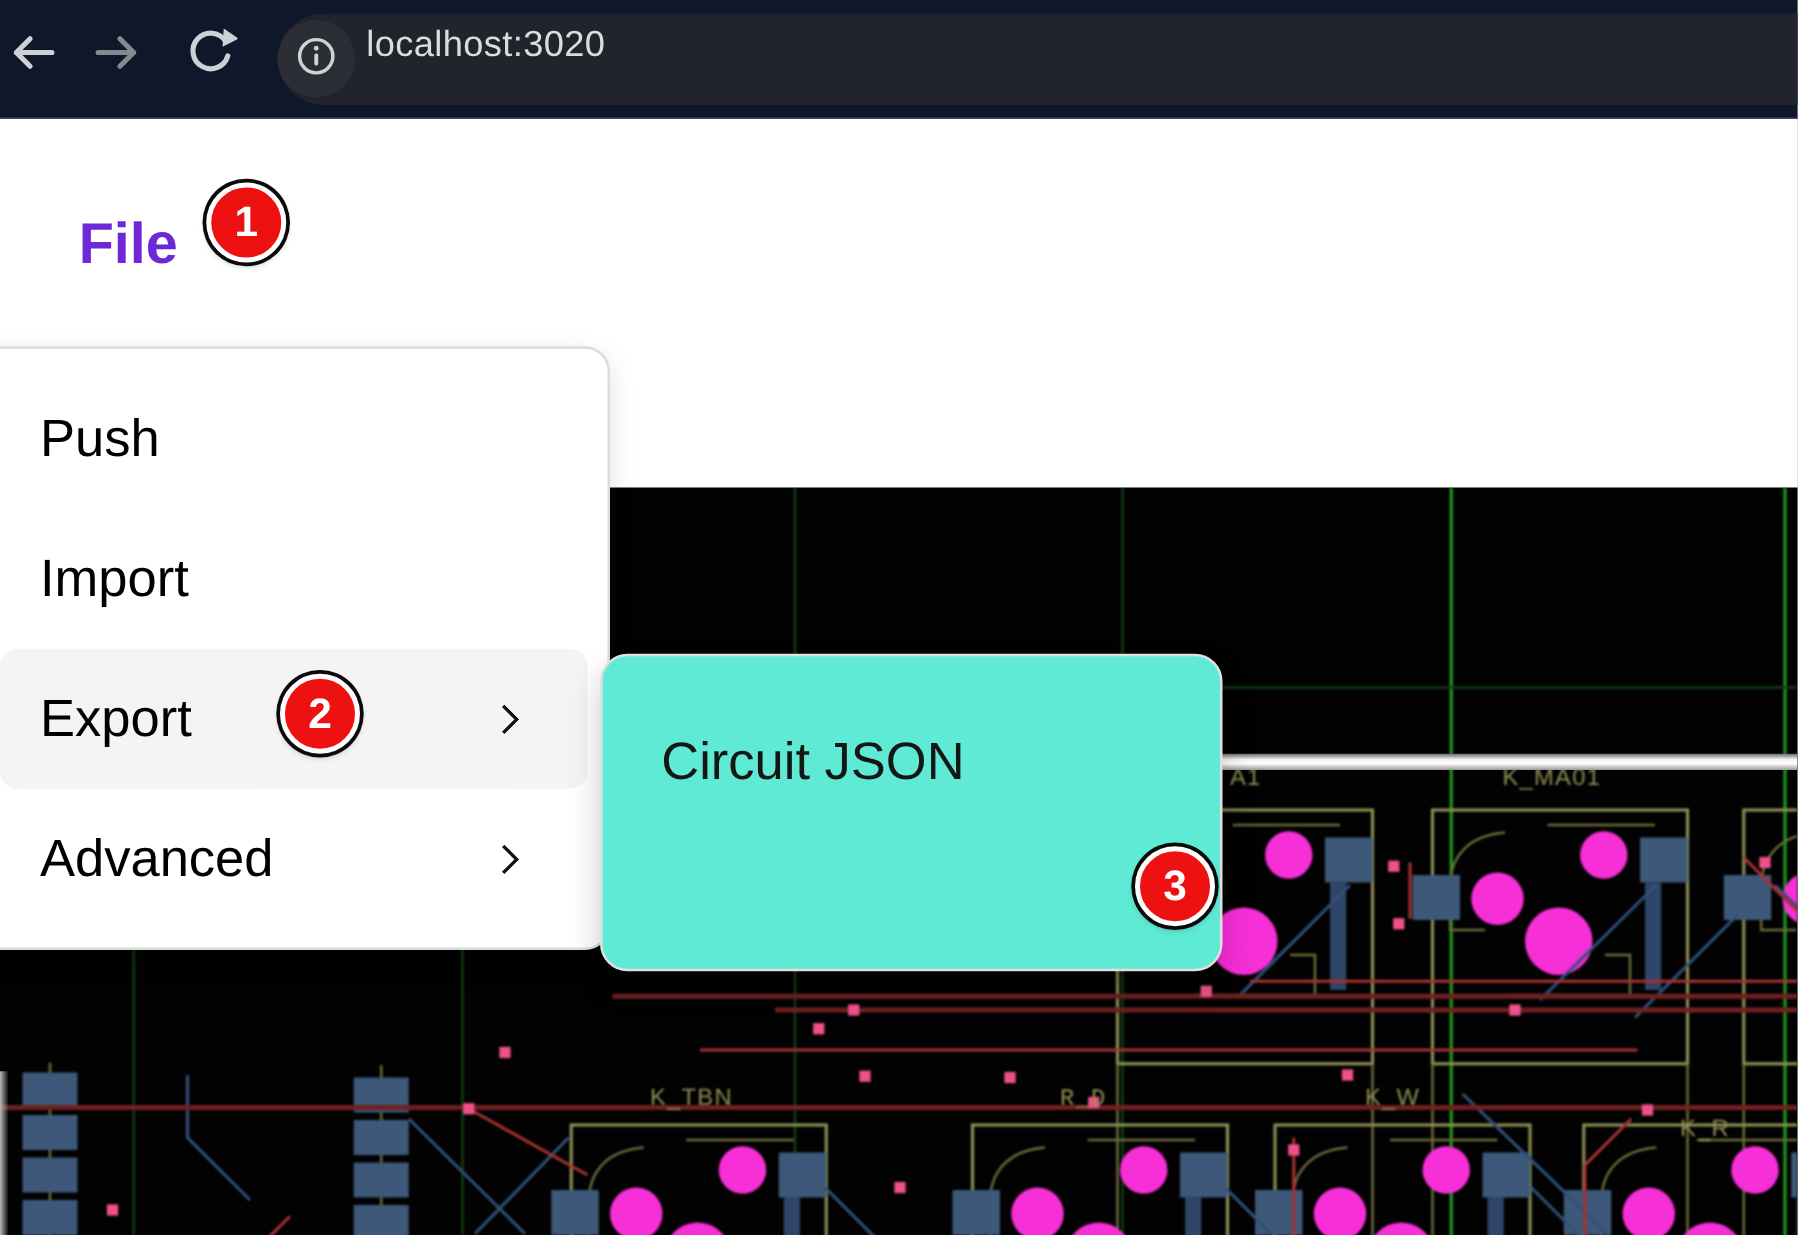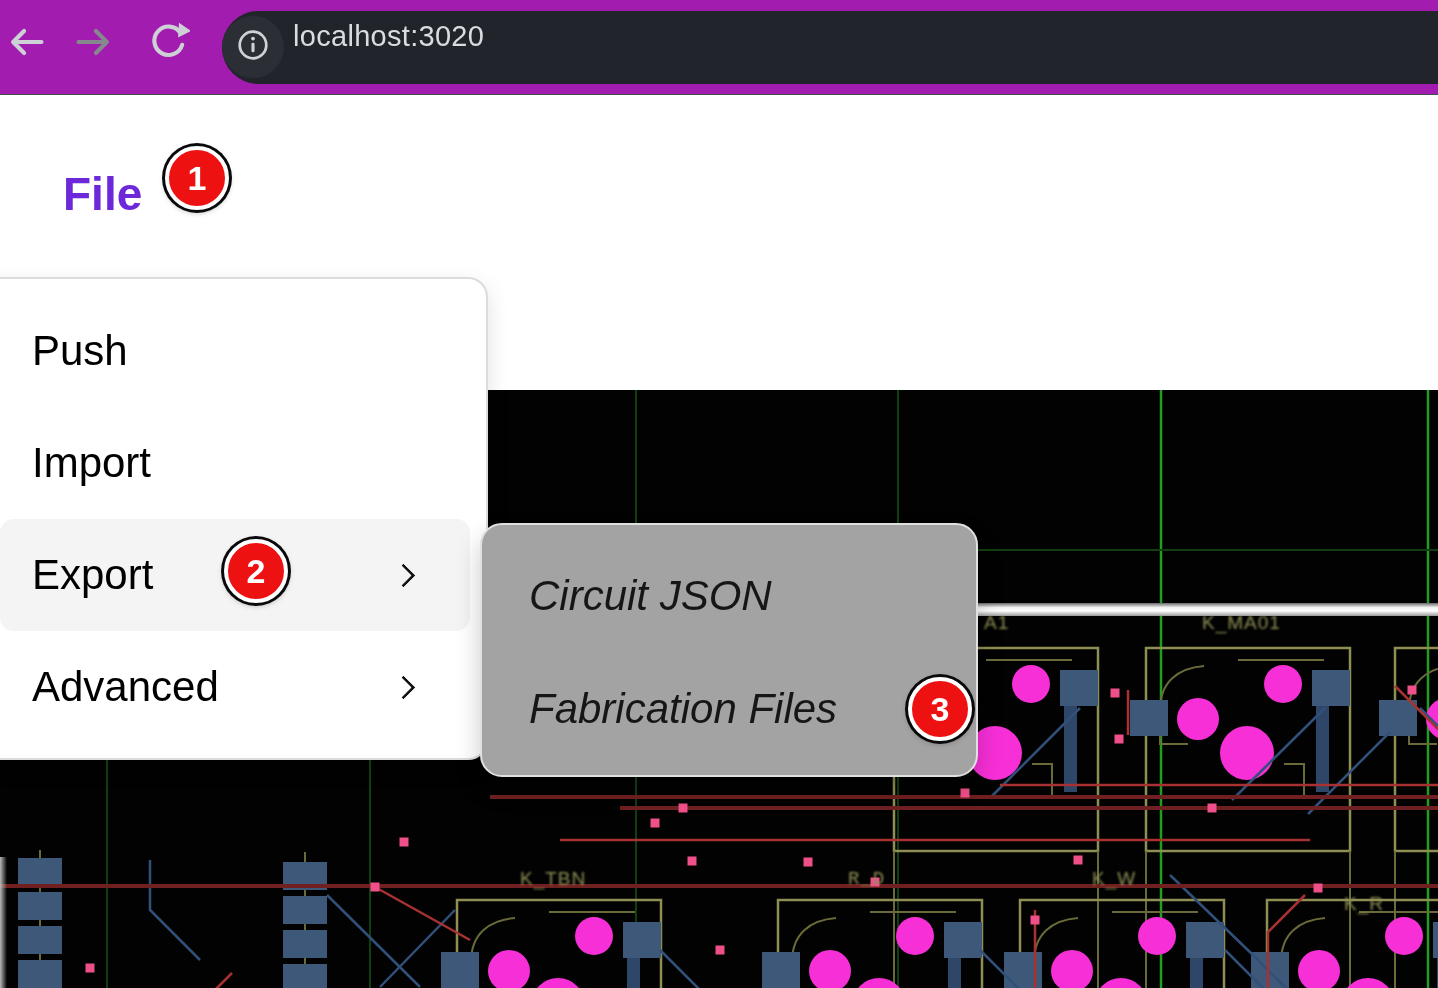--- a/index.html
+++ b/index.html
@@ -1,21 +1,21 @@
 <!DOCTYPE html>
 <html><head>
 <meta charset="utf-8">
 <style>
   * { margin:0; padding:0; box-sizing:border-box; }
   html,body { width:1438px; height:988px; overflow:hidden; background:#fff;
               font-family:"Liberation Sans", sans-serif; }
 
   
   .toolbar { position:absolute; left:0; top:0; width:1438px; height:95px;
-             background:#a21caf; border-bottom:1px solid #46494f; z-index:40;text-decoration:underline; }
+             background:#0f172a; border-bottom:1px solid #46494f; z-index:40;text-decoration:underline; }
   .nav-btn { position:absolute; top:22px; width:44px; height:44px; display:flex;
              align-items:center; justify-content:center; border-radius:50%; cursor:pointer; }
   .omnibox { position:absolute; left:222px; top:11px; width:1216px; height:73px;
              background:#22242b; border-radius:37px 0 0 37px; display:flex; align-items:center; }
   .info-circle { position:absolute; left:222px; top:16px; width:62px; height:62px;
                  border-radius:50%; background:#2b2e35; display:flex; align-items:center;
                  justify-content:center; }
   .url-text { position:absolute; left:293px; top:0; height:73px; line-height:73px;
               color:#d9dce1; font-size:29px; letter-spacing:.3px; }
 
@@ -54,22 +54,22 @@
                 background:#fff; border:2px solid #dcdcdc; border-radius:20px;
                 box-shadow:0 8px 22px rgba(0,0,0,.12); z-index:10; padding-top:16px; }
   .menu-item { height:112px; margin:0 16px 0 22px; padding:0 38px 0 32px; border-radius:14px;
                display:flex; align-items:center; font-size:42px; color:#000000; cursor:pointer; }
   .menu-item.active { background:#f4f4f4; }
   .chev { width:17px; height:17px; border-top:3.5px solid #141414; border-right:3.5px solid #141414;
           transform:rotate(45deg); border-radius:1px; margin-left:auto; margin-right:20px; }
 
   
   .submenu-panel { position:absolute; left:480px; top:428px; width:498px; height:254px;
-                   background:#a3a3a3; border:2px solid #e0e0e0; border-radius:22px;
-                   box-shadow:0 12px 26px rgba(0,0,0,.20); z-index:12; padding-top:14px;font-style:italic; }
+                   background:#5eead4; border:2px solid #e0e0e0; border-radius:22px;
+                   box-shadow:0 12px 26px rgba(0,0,0,.20); z-index:12; padding-top:27px; }
   .submenu-item { height:113px; display:flex; align-items:center; padding-left:47px;
                   font-size:42px; color:#161616; cursor:pointer; }
 
   
   .badge { position:absolute; width:64px; height:64px; border-radius:50%;
            background:#ee1111; border:4px solid #ffffff;
            box-shadow:0 0 0 3px #0a0a0a, 0 2px 6px rgba(0,0,0,.35);
            display:flex; align-items:center; justify-content:center;
            color:#fff; font-size:34px; font-weight:bold; z-index:20; }
 </style>
@@ -267,22 +267,19 @@
   </div>
 
   <div class="badge" style="left:224px; top:444px;">
       <span>2</span>
     </div>
 
   <div class="submenu-panel">
     <div class="submenu-item">
       <span>Circuit JSON</span>
     </div>
-    <div class="submenu-item">
-      <span>Fabrication Files</span>
-    </div>
   </div>
 
   <div class="badge" style="left:908px; top:582px;">
       <span>3</span>
     </div>
 
 </div>
 
 </body></html>

